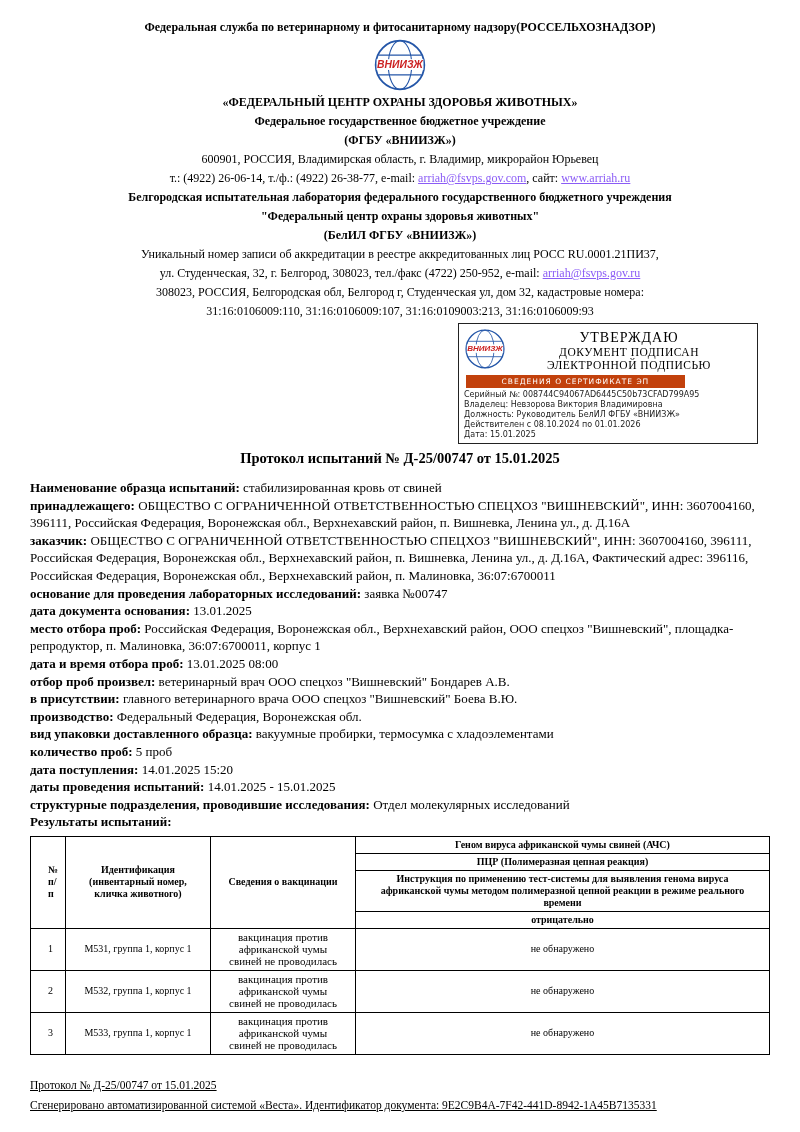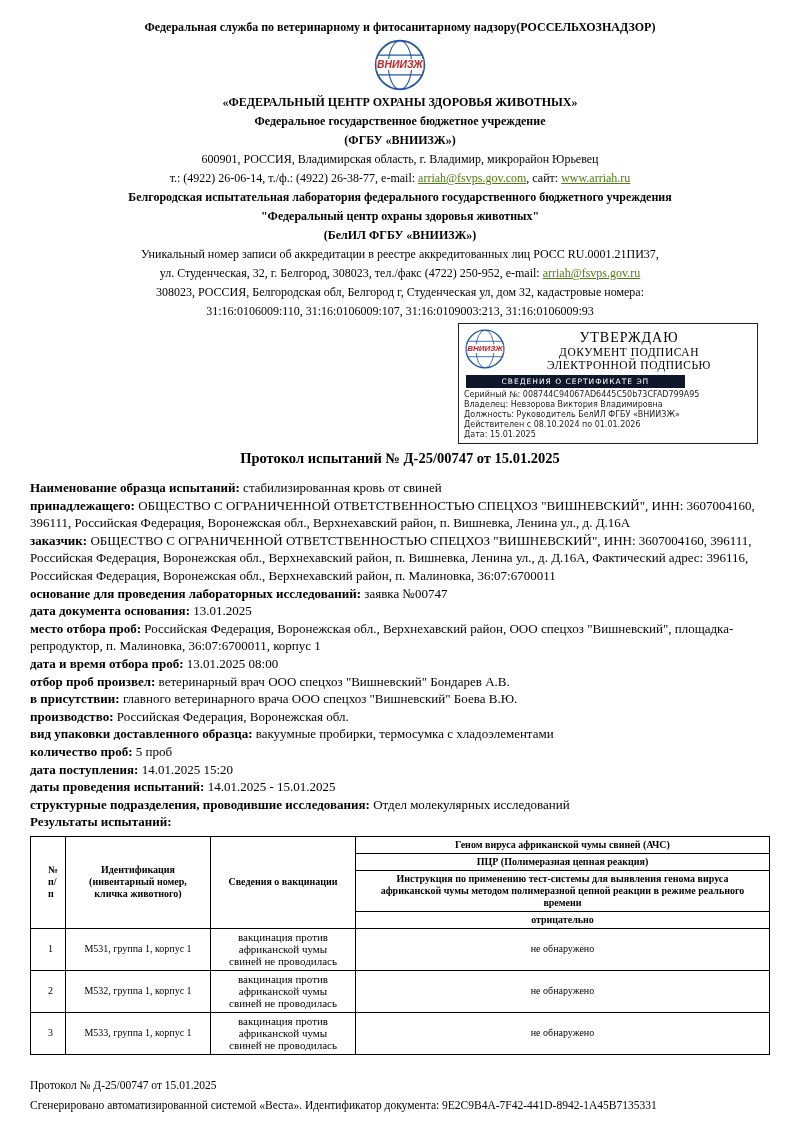--- a/index.html
+++ b/index.html
@@ -10,36 +10,36 @@
     color:#000;
   }
   .page { position:relative; width:800px; height:1132px; padding:18px 30px 0 30px; overflow:hidden; background:#fff; }
 
   
   .hdr { text-align:center; }
   .hdr p { font-size:12px; line-height:19px; }
   .hdr p.b { font-weight:bold; }
   .logo { width:54px; height:54px; margin:1px auto; }
   .logo svg, .stamp-logo svg { width:100%; height:100%; display:block; }
-  a.link { color:#4d7c0f; text-decoration:underline; cursor:pointer; }
+  a.link { color:#8b5cf6; text-decoration:underline; cursor:pointer; }
 
   
   .stamp-zone { position:relative; height:124px; }
   .stamp {
     position:absolute; top:2px; right:12px; width:300px;
     border:1px solid #222; background:#fff; padding:4px 5px 3px 5px;
   }
   .stamp-top { display:flex; align-items:flex-start; }
   .stamp-logo { width:42px; height:42px; flex:0 0 42px; }
   .stamp-head { flex:1; text-align:center; padding-top:1px; }
   .approve { font-size:14px; letter-spacing:1px; line-height:17px; }
   .signed { font-size:11.5px; line-height:13px; letter-spacing:.5px; }
   .cert-bar {
     width:76%; margin:3px 0 2px 2px; padding:2px 8px;
-    background:#0f172a; color:#fff; text-align:center;
+    background:#c2410c; color:#fff; text-align:center;
     font-family:"DejaVu Sans","Liberation Sans",sans-serif;
     font-size:7.5px; letter-spacing:1px;
   }
   .cert-line {
     font-family:"DejaVu Sans","Liberation Sans",sans-serif;
     font-size:8px; line-height:10px; color:#222; text-align:left;
   }
 
   
   .title { text-align:center; font-weight:bold; font-size:14.5px; margin:5px 0 12px 0; }
@@ -57,21 +57,21 @@
   }
   td.c-num { width:32px; }
   td.c-id { width:145px; }
   td.c-vac { width:145px; }
   td.hd { font-weight:bold; }
   td.instr { font-size:9.5px; }
   tr.data td { height:42px; }
   tr.data td.vac-cell { font-size:11px; }
 
   
-  .footer { margin-top:20px; }
+  .footer { margin-top:20px;text-decoration:underline; }
   .footer p { font-size:11.5px; line-height:20px; }
 </style>
 </head>
 <body>
 
 <div class="page">
 
   <div class="hdr">
     <p class="b">Федеральная служба по ветеринарному и фитосанитарному надзору(РОССЕЛЬХОЗНАДЗОР)</p>
 
@@ -131,21 +131,21 @@
   <div class="fields">
     <p><b>Наименование образца испытаний:</b> <span>стабилизированная кровь от свиней</span></p>
     <p><b>принадлежащего:</b> <span>ОБЩЕСТВО С ОГРАНИЧЕННОЙ ОТВЕТСТВЕННОСТЬЮ СПЕЦХОЗ "ВИШНЕВСКИЙ", ИНН: 3607004160, 396111, Российская Федерация, Воронежская обл., Верхнехавский район, п. Вишневка, Ленина ул., д. Д.16А</span></p>
     <p><b>заказчик:</b> <span>ОБЩЕСТВО С ОГРАНИЧЕННОЙ ОТВЕТСТВЕННОСТЬЮ СПЕЦХОЗ "ВИШНЕВСКИЙ", ИНН: 3607004160, 396111, Российская Федерация, Воронежская обл., Верхнехавский район, п. Вишневка, Ленина ул., д. Д.16А, Фактический адрес: 396116, Российская Федерация, Воронежская обл., Верхнехавский район, п. Малиновка, 36:07:6700011</span></p>
     <p><b>основание для проведения лабораторных исследований:</b> <span>заявка №00747</span></p>
     <p><b>дата документа основания:</b> <span>13.01.2025</span></p>
     <p><b>место отбора проб:</b> <span>Российская Федерация, Воронежская обл., Верхнехавский район, ООО спецхоз "Вишневский", площадка-репродуктор, п. Малиновка, 36:07:6700011, корпус 1</span></p>
     <p><b>дата и время отбора проб:</b> <span>13.01.2025 08:00</span></p>
     <p><b>отбор проб произвел:</b> <span>ветеринарный врач ООО спецхоз "Вишневский" Бондарев А.В.</span></p>
     <p><b>в присутствии:</b> <span>главного ветеринарного врача ООО спецхоз "Вишневский" Боева В.Ю.</span></p>
-    <p><b>производство:</b> <span>Российская Федерация, Воронежская обл.</span></p>
+    <p><b>производство:</b> <span>Федеральный Федерация, Воронежская обл.</span></p>
     <p><b>вид упаковки доставленного образца:</b> <span>вакуумные пробирки, термосумка с хладоэлементами</span></p>
     <p><b>количество проб:</b> <span>5 проб</span></p>
     <p><b>дата поступления:</b> <span>14.01.2025 15:20</span></p>
     <p><b>даты проведения испытаний:</b> <span>14.01.2025 - 15.01.2025</span></p>
     <p><b>структурные подразделения, проводившие исследования:</b> <span>Отдел молекулярных исследований</span></p>
     <p><b>Результаты испытаний:</b> <span></span></p>
   </div>
 
   <table class="results">
     <tbody>

